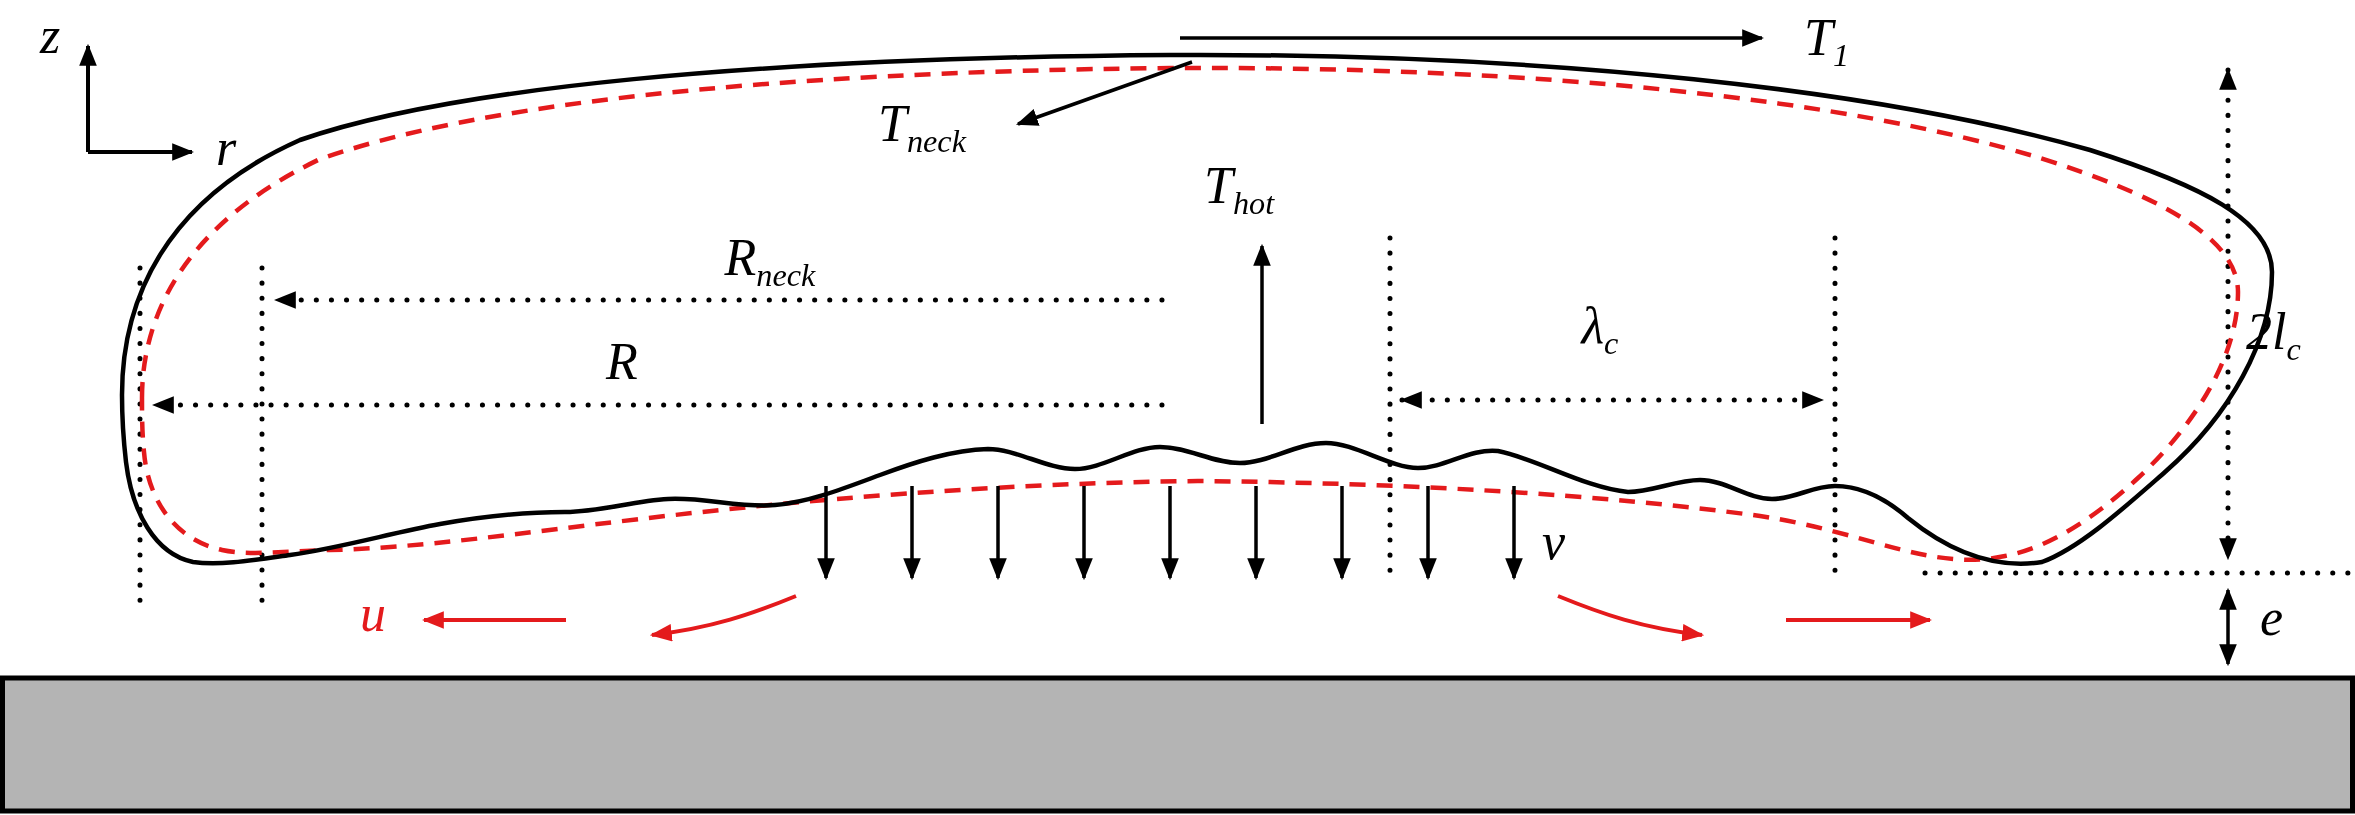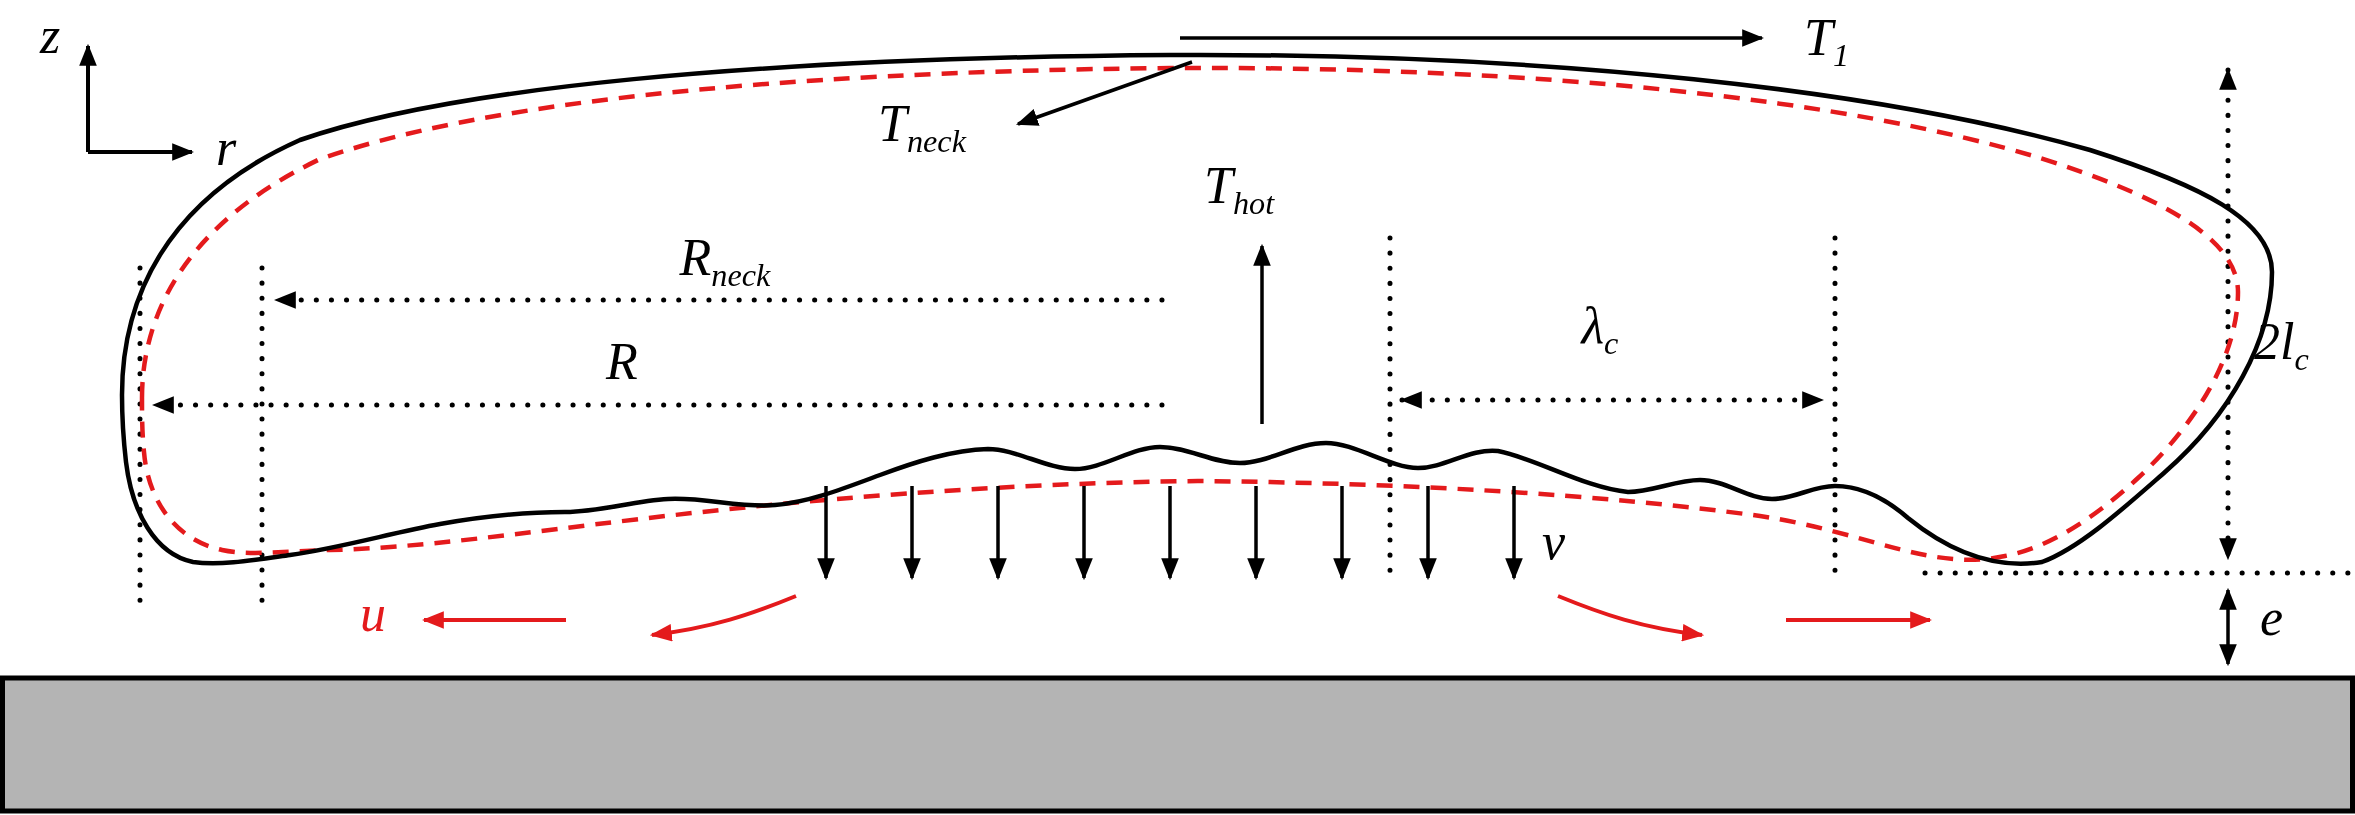--- a/index.html
+++ b/index.html
@@ -133,27 +133,27 @@
 
   <div class="lbl" style="left:40px;top:10px;"><span>z</span></div>
   <div class="lbl" style="left:216px;top:122px;"><span>r</span></div>
 
   <div class="lbl" style="left:1804px;top:12px;"><span>T</span><sub>1</sub></div>
 
   <div class="lbl" style="left:878px;top:98px;"><span>T</span><sub>neck</sub></div>
 
   <div class="lbl" style="left:1204px;top:160px;"><span>T</span><sub>hot</sub></div>
 
-  <div class="lbl center" style="left:725px;top:232px;"><span>R</span><sub>neck</sub></div>
+  <div class="lbl center" style="left:770px;top:232px;"><span>R</span><sub>neck</sub></div>
 
   <div class="lbl center" style="left:622px;top:336px;"><span>R</span><sub></sub></div>
 
   <div class="lbl center" style="left:1600px;top:300px;"><span>λ</span><sub>c</sub></div>
 
-  <div class="lbl" style="left:2246px;top:316px;margin-left:8px;"><span>2l</span><sub>c</sub></div>
+  <div class="lbl" style="left:2246px;top:306px;"><span>2l</span><sub>c</sub></div>
 
   <div class="lbl" style="left:2260px;top:592px;"><span>e</span><sub></sub></div>
 
   <div class="lbl red" style="left:360px;top:588px;"><span>u</span><sub></sub></div>
 
   <div class="lbl" style="left:1542px;top:516px;"><span>v</span><sub></sub></div>
 
 </div>
 
 </body></html>

